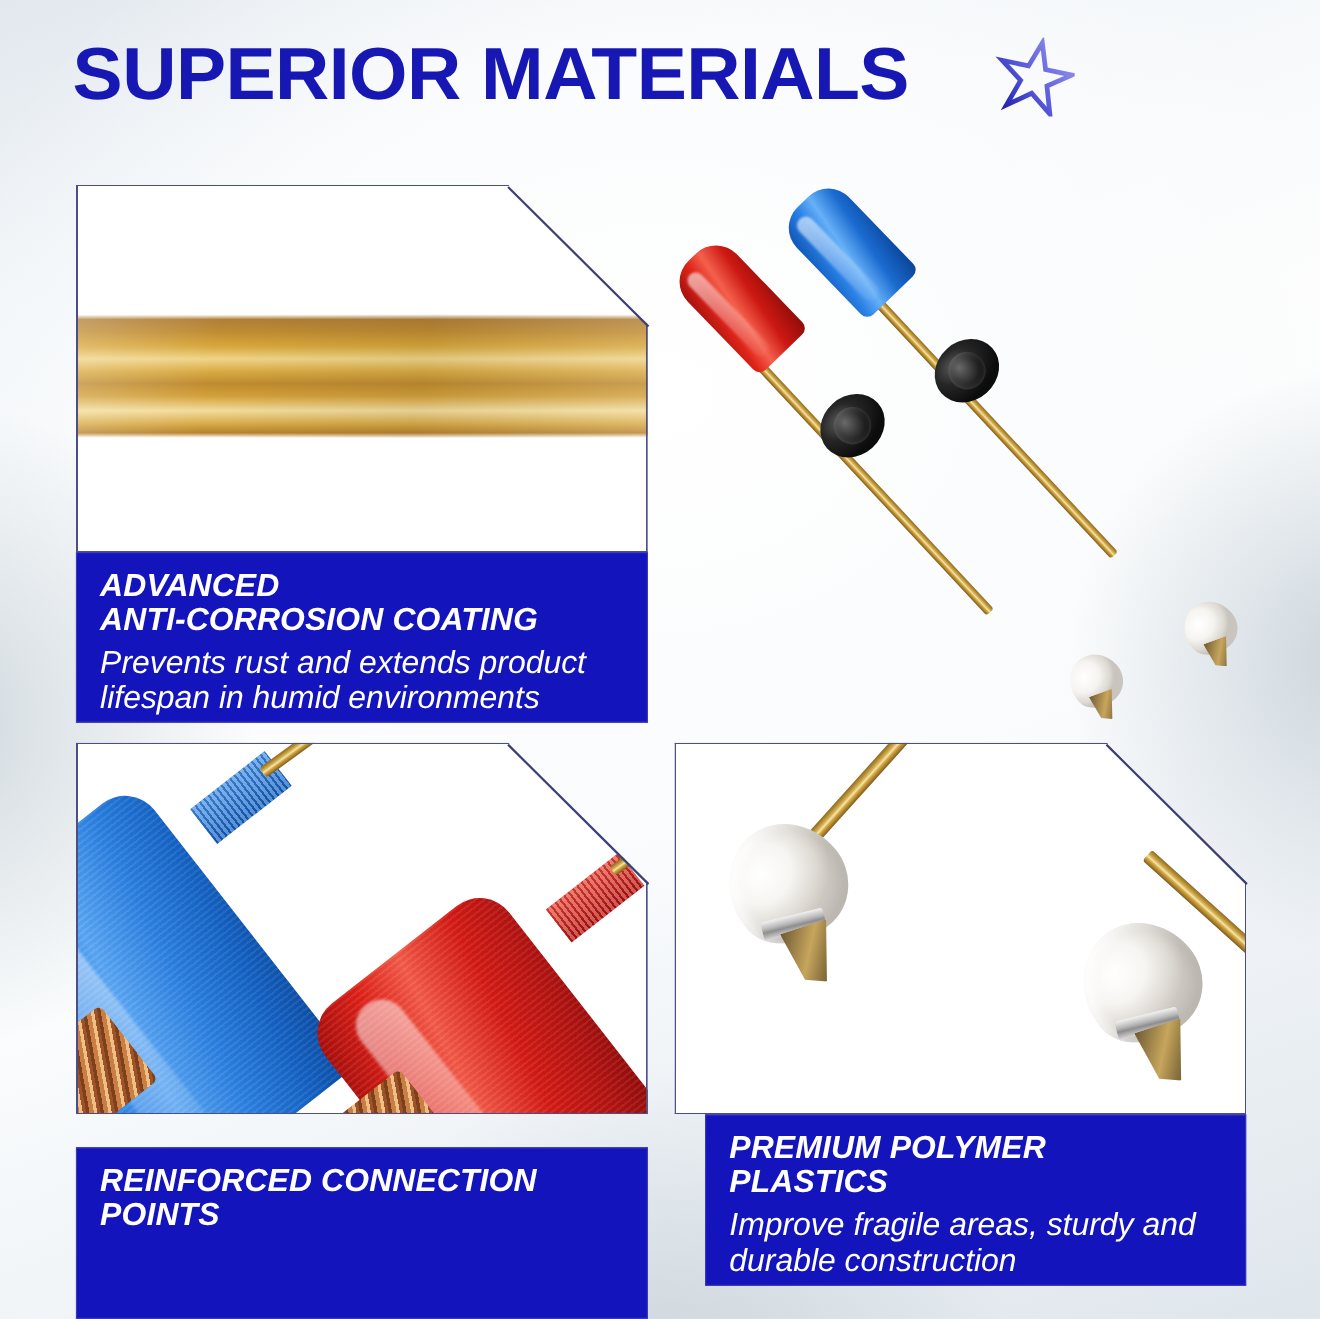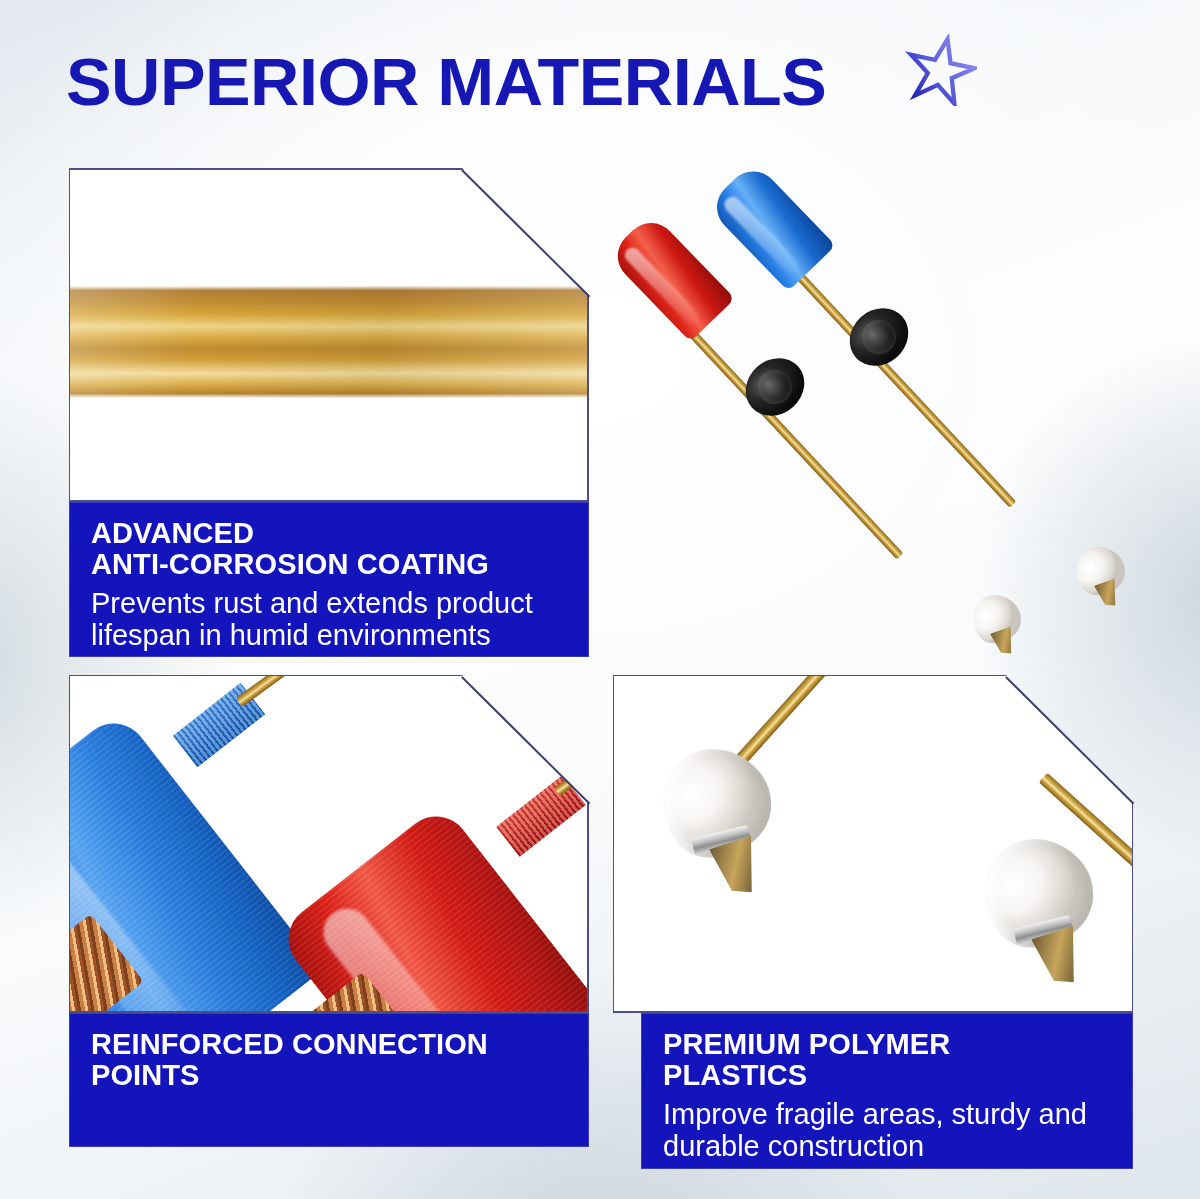--- a/index.html
+++ b/index.html
@@ -23,21 +23,21 @@
     content:""; position:absolute; inset:0;
     background:
       radial-gradient(circle 420px at -5% 55%, #cfd8de 0%, rgba(207,216,222,0) 70%),
       radial-gradient(circle 380px at 103% 50%, #ccd5dc 0%, rgba(204,213,220,0) 70%),
       radial-gradient(circle 460px at 50% 108%, #c9d3da 0%, rgba(201,211,218,0) 72%);
     pointer-events:none;
   }
 
   
   .title-wrap{
-    position:absolute; left:66px; top:48px;
+    position:absolute; left:66px; top:34px;
     display:flex; align-items:flex-start;
   }
   .title{
     font-size:67px;
     font-weight:bold;
     letter-spacing:-0.5px;
     color:#1718b4;
     line-height:1;
     white-space:nowrap;
     font-family:"Liberation Sans", sans-serif;
@@ -78,20 +78,21 @@
     background:#3c3f72;
     height:1.6px;
     transform-origin:left center;
   }
 
   .bar{
     background:#1414bd;
     color:#ffffff;
     padding:16px 37px 14px 22px;
     box-shadow:0 0 0 1px #3b3bb5 inset;
+    font-style:italic;
   }
   .bar h3{
     font-size:29px;
     font-weight:bold;
     line-height:1.08;
     letter-spacing:0.1px;
     white-space:pre-line;
   }
   .bar p{
     margin-top:6px;
@@ -289,21 +290,21 @@
         <div class="neck" style="left:430px; top:122px; width:84px; height:38px; transform:rotate(-38deg);
              background:linear-gradient(180deg,#ef4a3c,#bb1410);">
           <div class="splines"></div>
         </div>
         <div class="rod" style="left:488px; top:112px; width:80px; height:10px; transform:rotate(-36deg);"></div>
         <div class="coil" style="left:232px; top:318px; width:92px; height:66px; transform:rotate(-38deg);"></div>
       </div>
     </div>
     <div class="bevel-line" style="left:393px; top:0.5px; width:180px; transform:rotate(44.8deg);"></div>
 
-    <div class="bar" style="height:134px;">
+    <div class="bar" style="height:156px;margin-top:30px;">
       <h3>REINFORCED CONNECTION
 POINTS</h3>
     </div>
   </div>
 
   <div class="card" style="left:613px; top:675px; width:520px;">
 
     <div class="photo bevel" style="height:338px;">
       <div>
 

